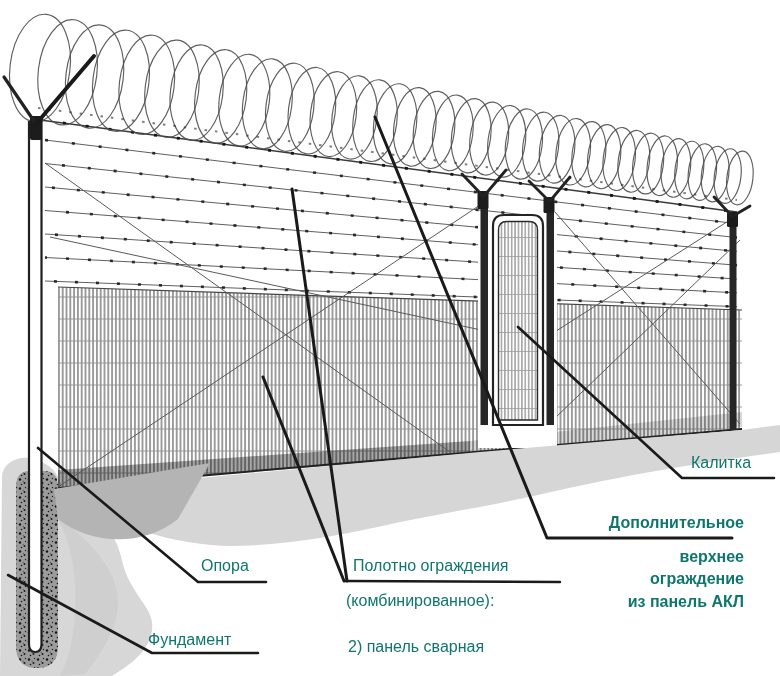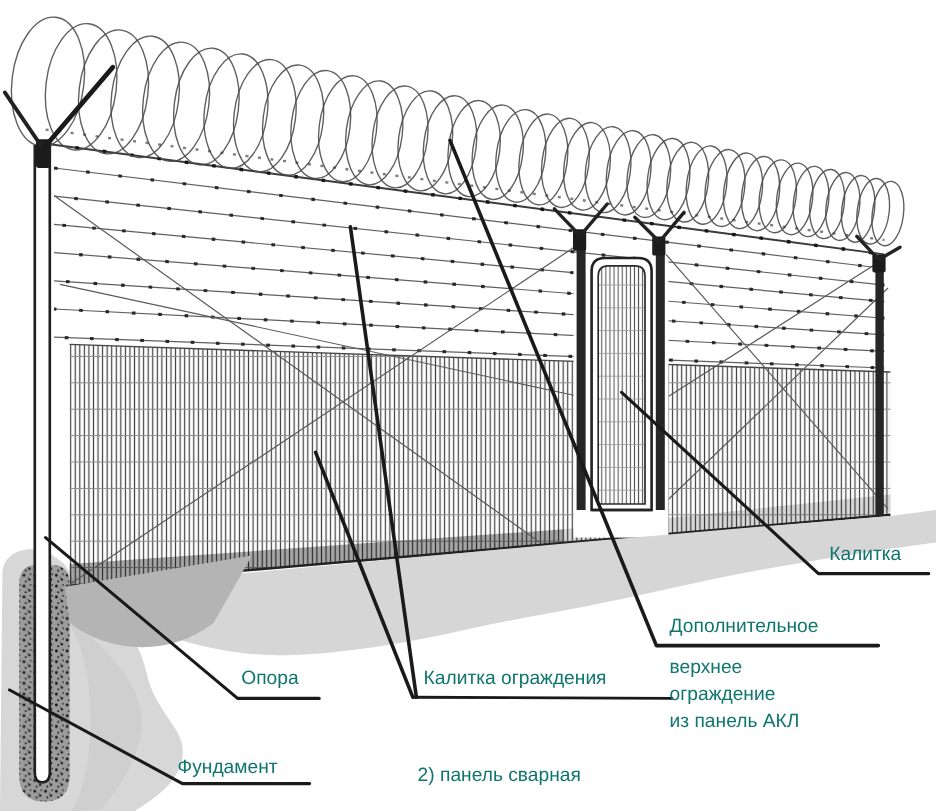--- a/index.html
+++ b/index.html
@@ -1,20 +1,20 @@
 <!DOCTYPE html>
 <html><head>
 <meta charset="utf-8">
 <style>
   html,body{margin:0;padding:0;background:#fff;}
   .stage{position:relative;width:780px;height:676px;background:#ffffff;overflow:hidden;
          font-family:"Liberation Sans",sans-serif;}
   .stage svg{position:absolute;left:0;top:0;}
   .lbl{position:absolute;font-size:16px;line-height:23px;color:#0f766e;white-space:nowrap;}
-  .lbl-c{text-align:left;width:186px;}
+  .lbl-c{text-align:right;width:186px;font-weight:bold;}
 </style>
 </head>
 <body>
 
 <div class="stage">
 
 <svg id="art" width="780" height="676" viewBox="0 0 780 676">
   <defs>
     <pattern id="meshp" width="3.8" height="22" patternUnits="userSpaceOnUse">
       <line x1="1.9" y1="0" x2="1.9" y2="22" stroke="#3d3d3d" stroke-width="1"></line>
@@ -166,21 +166,22 @@
     <path d="M292,189 L347,581" stroke-width="3"></path>
     <path d="M263,377 L344,581" stroke-width="3"></path>
     <path d="M345,581 L560,582" stroke-width="2.4"></path>
     <path d="M375,117 L547,538 L732,538" stroke-width="3"></path>
     <path d="M518,327 L682,478 L774,478" stroke-width="2.6"></path>
   </g>
 </svg>
 
 <div class="lbl" style="left:201px;top:554px;">Опора</div>
 <div class="lbl" style="left:148px;top:628px;">Фундамент</div>
-<div class="lbl" style="left:353px;top:554px;">Калитка ограждения</div>
+<div class="lbl" style="left:353px;top:554px;">Полотно ограждения</div>
+<div class="lbl" style="left:346px;top:589px;">(комбинированное):</div>
 <div class="lbl" style="left:348px;top:635px;">2) панель сварная</div>
 <div class="lbl lbl-c" style="left:558px;top:511px;">Дополнительное</div>
 <div class="lbl lbl-c" style="left:558px;top:567px;">ограждение</div>
 <div class="lbl lbl-c" style="left:558px;top:545px;">верхнее</div>
 <div class="lbl lbl-c" style="left:558px;top:590px;">из панель АКЛ</div>
 <div class="lbl" style="left:691px;top:451px;">Калитка</div>
 
 </div>
 
 </body></html>

